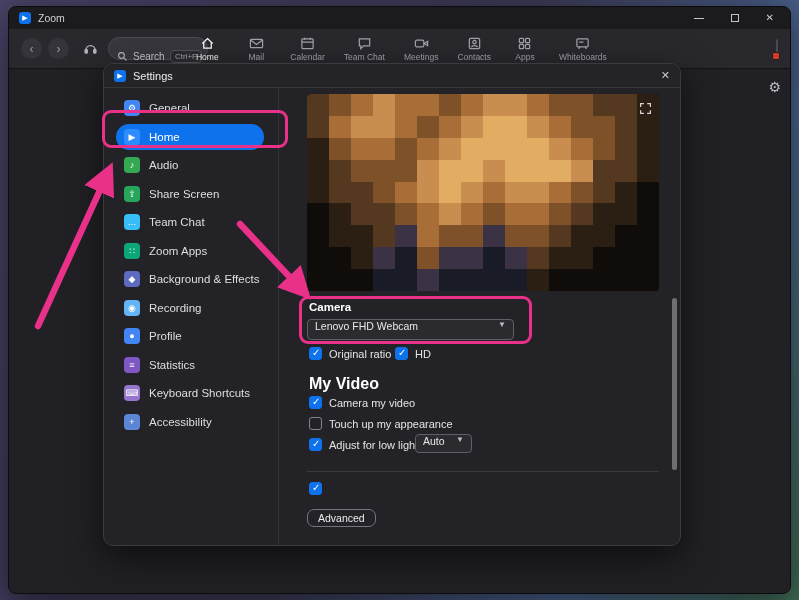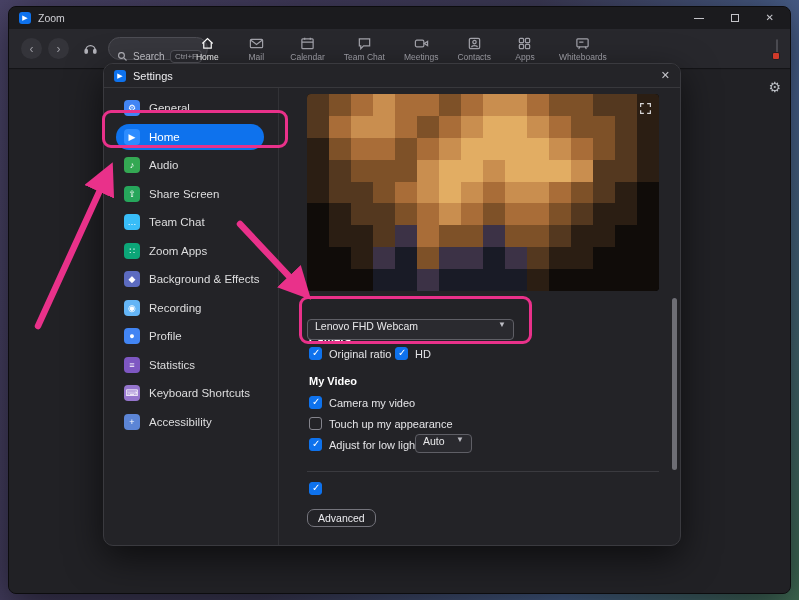--- a/index.html
+++ b/index.html
@@ -59,31 +59,31 @@
     padding-left:8px; border-radius:14px; font-size:11.5px; color:#dededf; }
   .sb-item.selected { background:#0E72ED; color:#ffffff; }
   .sb-ic { width:16px; height:16px; border-radius:4px; color:#fff; font-size:9px; line-height:16px;
     display:flex; align-items:center; justify-content:center; flex:0 0 16px; }
 
   .content { flex:1; position:relative; }
   .preview { position:absolute; left:28px; top:6px; width:352px; height:197px; border-radius:4px; background:#000; overflow:hidden; }
   .mosaic { position:absolute; inset:0; display:grid; grid-template-rows:repeat(9,1fr); }
   .pv-corner { position:absolute; top:7px; right:7px; color:#e8e8ea; opacity:.9; }
 
-  .field-label { position:absolute; font-size:11.5px; font-weight:bold; color:#ffffff;margin-top:33px; }
+  .field-label { position:absolute; font-size:11.5px; font-weight:bold; color:#ffffff; }
   .select { position:absolute; display:flex; align-items:flex-start; justify-content:space-between;
     background:#2a2a2f; border:1px solid #5f5f66; border-radius:4px; color:#e8e8ea; font-size:10.5px; padding:0 7px; }
   .select .chev { color:#bdbdc4; font-size:8px; }
 
   .cb-row { position:absolute; display:flex; align-items:center; gap:7px; font-size:11px; color:#e4e4e7; }
   .cb { width:13px; height:13px; border-radius:3px; border:1.5px solid #85858d; position:relative; flex:0 0 13px; }
   .cb.checked { background:#0E72ED; border-color:#0E72ED; }
   .cb.checked::after { content:"\2713"; position:absolute; left:2px; top:-1px; color:#fff; font-size:10px; }
 
-  .section-h { position:absolute; font-size:11px; font-weight:bold; color:#ffffff; }
+  .section-h { position:absolute; font-size:16px; font-weight:bold; color:#ffffff; }
   .divider { position:absolute; left:28px; width:352px; height:1px; background:#3a3a3f; }
 
   .btn-outline { position:absolute; background:transparent; border:1px solid #74747c; border-radius:7px;
     color:#ececef; font-size:10.5px; padding:2px 10px; font-family:"Liberation Sans",sans-serif; }
 
   .scrollthumb { position:absolute; right:3px; top:210px; width:5px; height:172px; background:#6e6e75; border-radius:3px; }
 
   
   .anno { position:absolute; inset:0; pointer-events:none; z-index:50; }
   .anno-box { position:absolute; border:3px solid #E9318A; border-radius:9px; }

